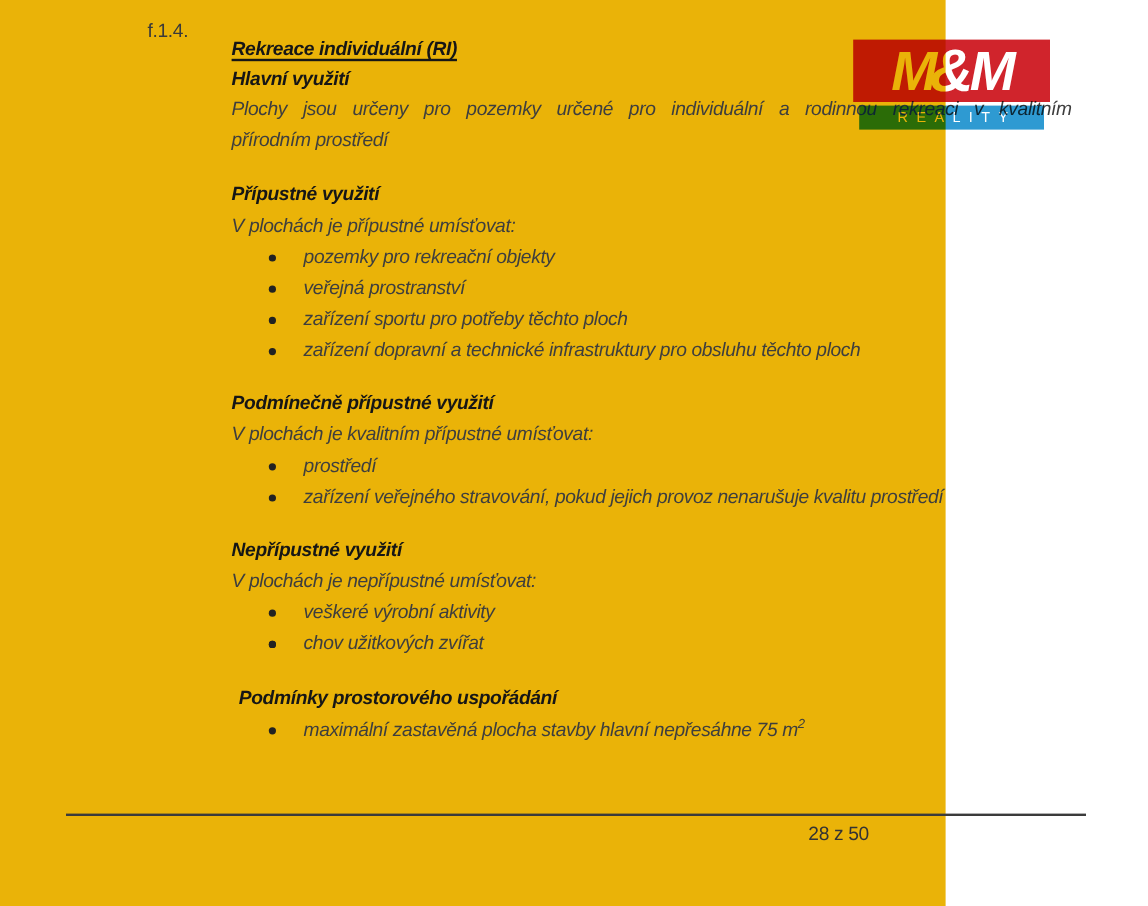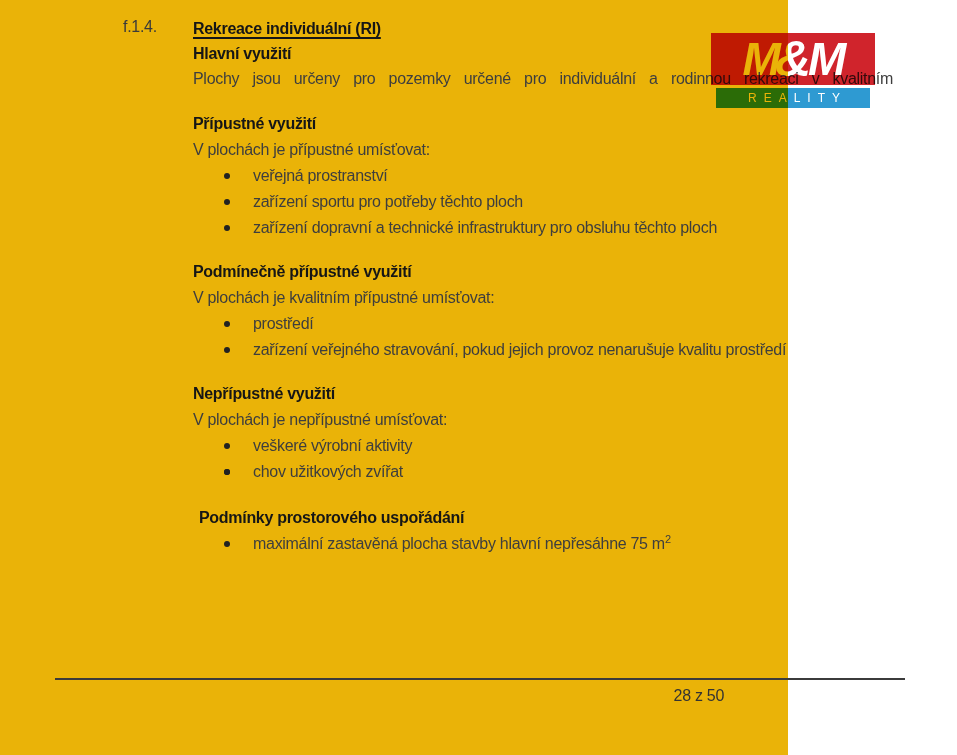--- a/index.html
+++ b/index.html
@@ -20,25 +20,26 @@
   
   .doc-number {
     position: absolute;
     left: 123px; top: 14px;
     font-size: 16px; line-height: 25px;
     letter-spacing: -0.3px;
     color: #3a3a3a;
   }
   .content {
     position: absolute;
-    left: 193px; top: 16px;
+    left: 193px; top: 29px;
     width: 700px;
     font-size: 16px;
     letter-spacing: -0.3px;
     line-height: 26px;
+    font-style: italic;
   }
   .doc-title {
     font-weight: 700;
     color: #161616;
     line-height: 25px;
     text-decoration: underline;
     text-decoration-thickness: 1.5px;
     text-underline-offset: 3px;
     white-space: nowrap;
   }
@@ -155,24 +156,29 @@
 <div class="page">
 
   <div class="doc-number">f.1.4.</div>
 
   <div class="content">
 
     <div class="doc-title">Rekreace individuální (RI)</div>
 
     <div class="section-heading heading-tight">Hlavní využití</div>
     <div class="line-justify">Plochy jsou určeny pro pozemky určené pro individuální a rodinnou rekreaci v kvalitním</div>
+    <div class="line">přírodním prostředí</div>
 
     <div class="section-heading gap-19">Přípustné využití</div>
     <div class="line">V plochách je přípustné umísťovat:</div>
     <ul class="bullets">
+      <li class="bullet-item">
+        <span class="dot"></span>
+        <span class="b-line">pozemky pro rekreační objekty</span>
+      </li>
       <li class="bullet-item">
         <span class="dot"></span>
         <span class="b-line">veřejná prostranství</span>
       </li>
       <li class="bullet-item">
         <span class="dot"></span>
         <span class="b-line">zařízení sportu pro potřeby těchto ploch</span>
       </li>
       <li class="bullet-item">
         <span class="dot"></span>

